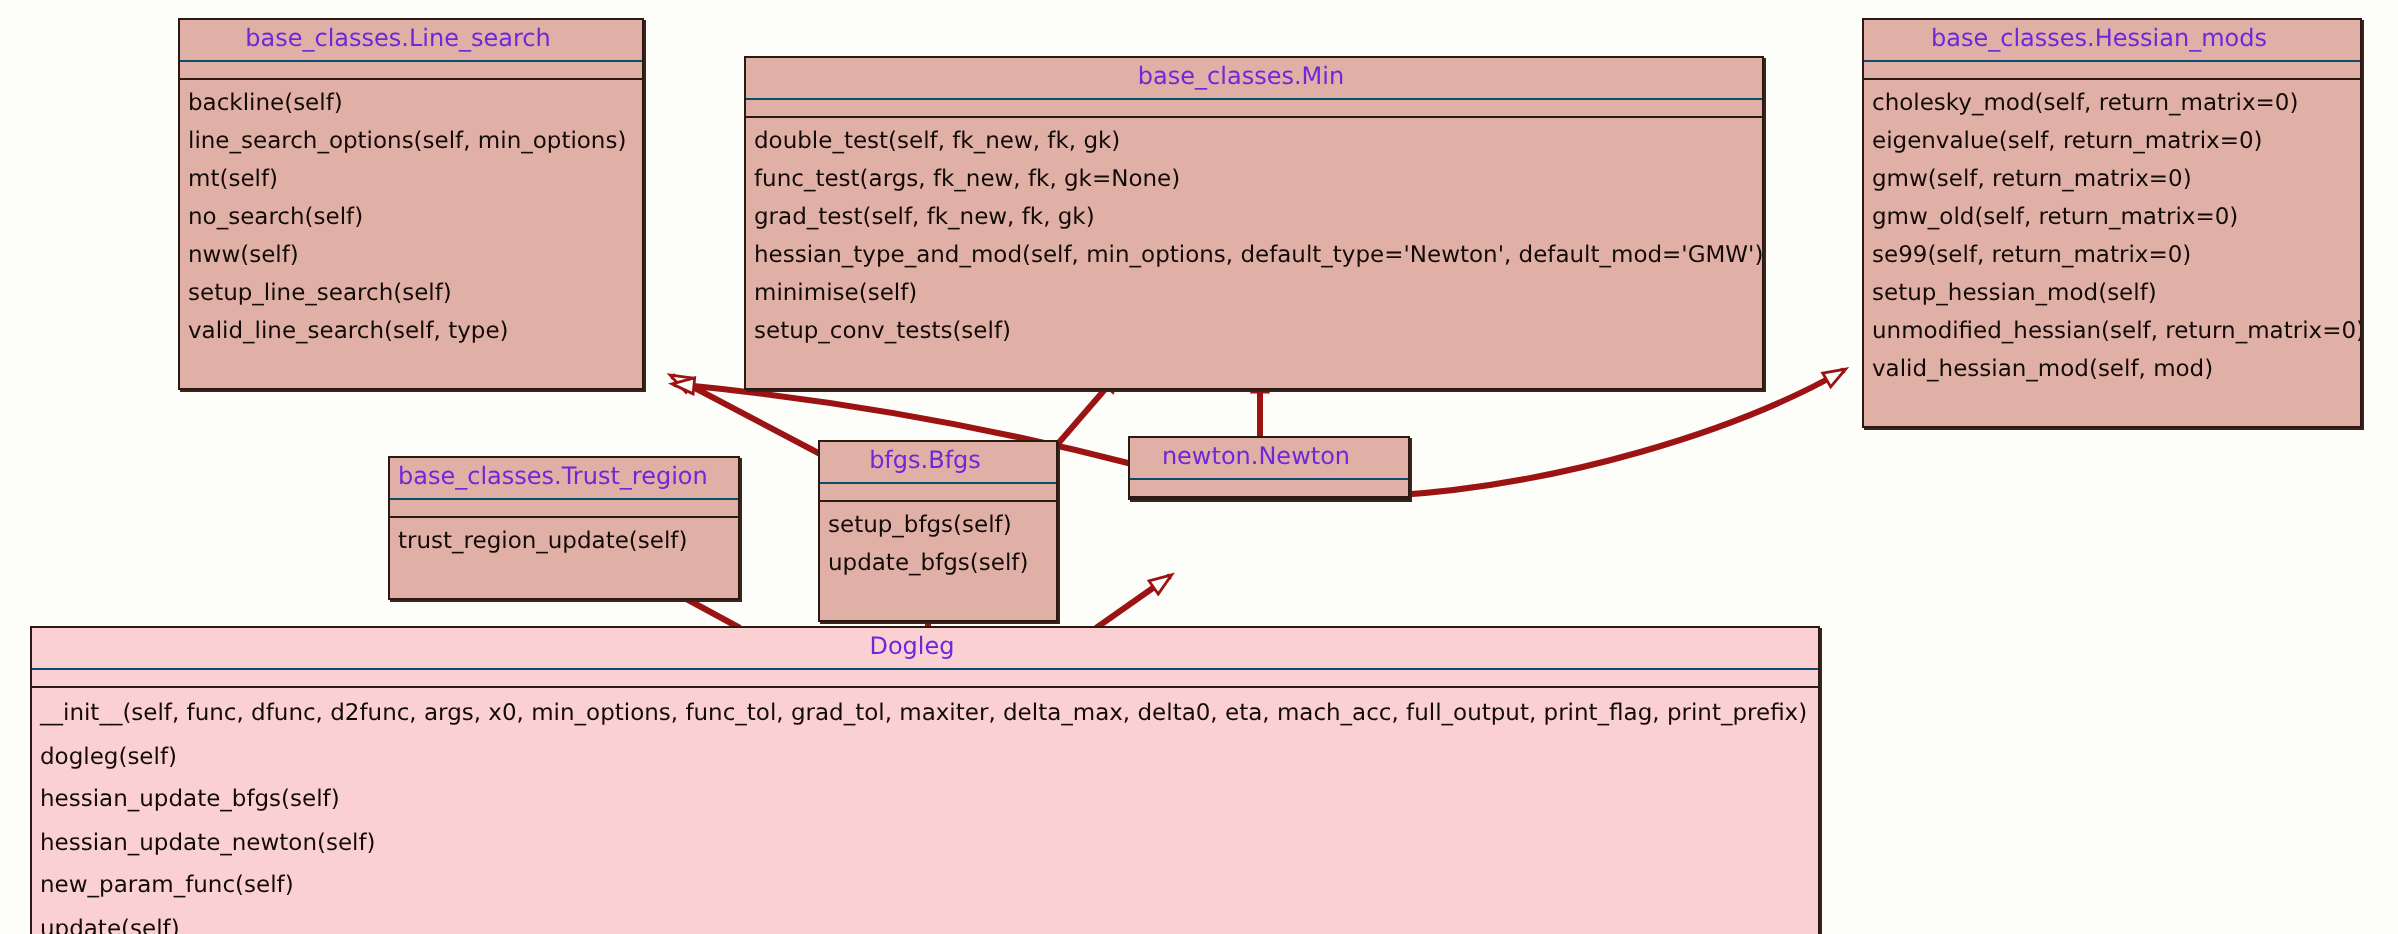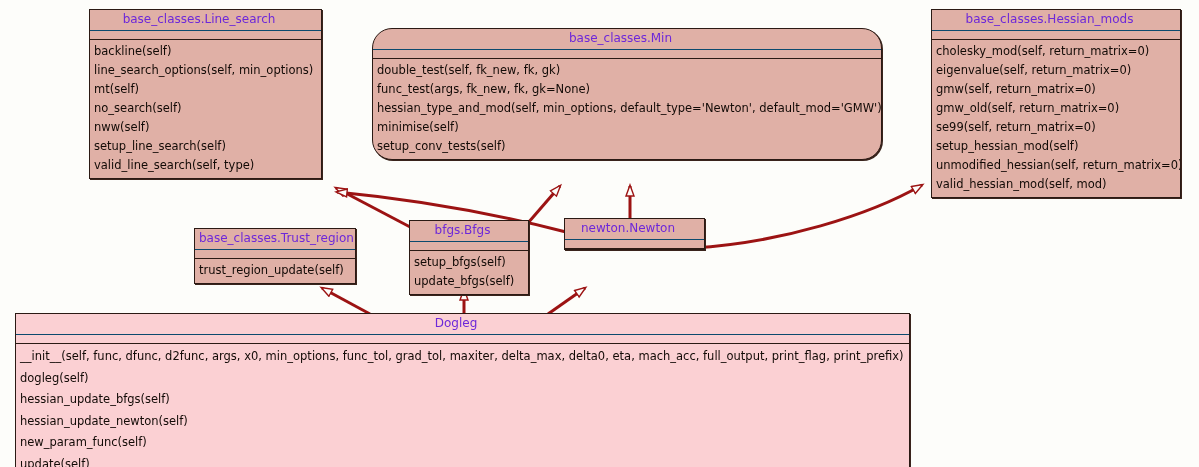--- a/index.html
+++ b/index.html
@@ -41,21 +41,21 @@
     border-bottom: 1px solid #0c4a6e;
     line-height: 13px;
     white-space: nowrap;
     overflow: hidden;
   }
   .uml-attrs {
     height: 8px;
     border-bottom: 1px solid #2b1a14;
   }
   .uml-ops {
-    padding: 2px 0 3px 0;
+    padding: 2px 0 19px 0;
   }
   .uml-op {
     font-size: 11.5px;
     color: #120a06;
     line-height: 19px;
     padding: 0 4px;
     white-space: nowrap;
     overflow: hidden;
   }
   .small-op .uml-op {
@@ -102,26 +102,27 @@
       <div class="uml-op">backline(self)</div>
       <div class="uml-op">line_search_options(self, min_options)</div>
       <div class="uml-op">mt(self)</div>
       <div class="uml-op">no_search(self)</div>
       <div class="uml-op">nww(self)</div>
       <div class="uml-op">setup_line_search(self)</div>
       <div class="uml-op">valid_line_search(self, type)</div>
     </div>
   </div>
 
-  <div class="uml-class" style="left:372px; top:28px; width:510px;border-radius:20px;">
+  <div class="uml-class" style="left:372px; top:28px; width:510px;">
     <div class="uml-name">base_classes.Min</div>
     <div class="uml-attrs"></div>
     <div class="uml-ops">
       <div class="uml-op">double_test(self, fk_new, fk, gk)</div>
       <div class="uml-op">func_test(args, fk_new, fk, gk=None)</div>
+      <div class="uml-op">grad_test(self, fk_new, fk, gk)</div>
       <div class="uml-op">hessian_type_and_mod(self, min_options, default_type='Newton', default_mod='GMW')</div>
       <div class="uml-op">minimise(self)</div>
       <div class="uml-op">setup_conv_tests(self)</div>
     </div>
   </div>
 
   <div class="uml-class" style="left:931px; top:9px; width:250px;">
     <div class="uml-name">base_classes.Hessian_mods</div>
     <div class="uml-attrs"></div>
     <div class="uml-ops">
@@ -129,21 +130,21 @@
       <div class="uml-op">eigenvalue(self, return_matrix=0)</div>
       <div class="uml-op">gmw(self, return_matrix=0)</div>
       <div class="uml-op">gmw_old(self, return_matrix=0)</div>
       <div class="uml-op">se99(self, return_matrix=0)</div>
       <div class="uml-op">setup_hessian_mod(self)</div>
       <div class="uml-op">unmodified_hessian(self, return_matrix=0)</div>
       <div class="uml-op">valid_hessian_mod(self, mod)</div>
     </div>
   </div>
 
-  <div class="uml-class small-op" style="left:194px; top:228px; width:162px;">
+  <div class="uml-class small-op" style="left:194px; top:228px; width:176px;">
     <div class="uml-name">base_classes.Trust_region</div>
     <div class="uml-attrs"></div>
     <div class="uml-ops">
       <div class="uml-op">trust_region_update(self)</div>
     </div>
   </div>
 
   <div class="uml-class small-op" style="left:409px; top:204px; width:120px;margin-top:16px;">
     <div class="uml-name">bfgs.Bfgs</div>
     <div class="uml-attrs"></div>

